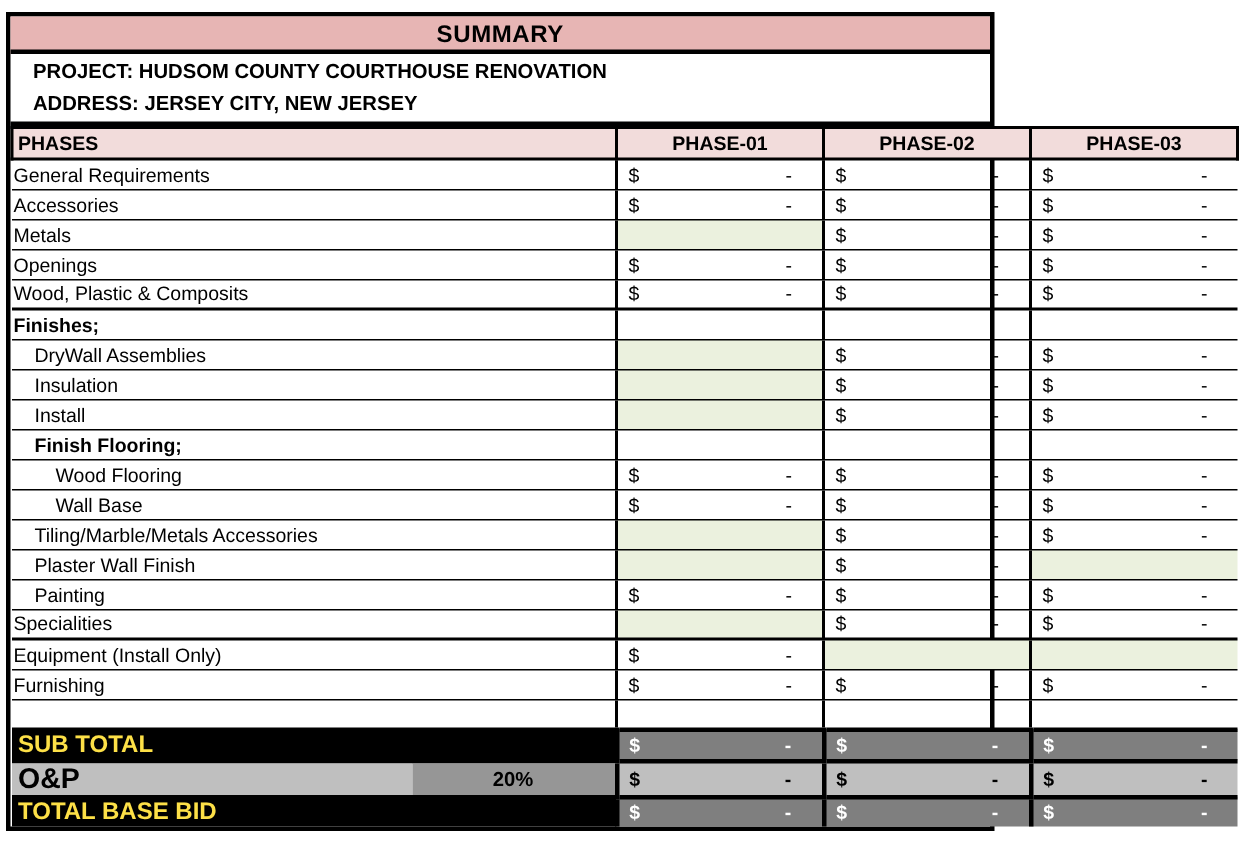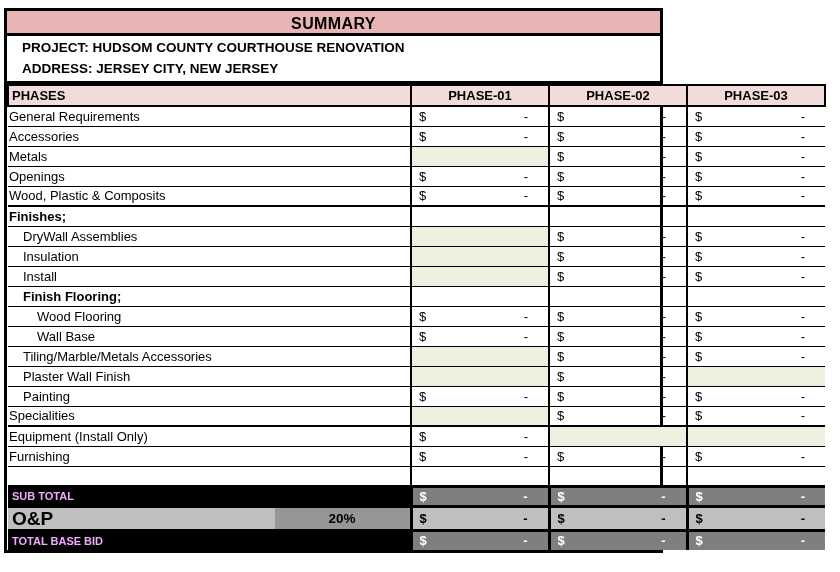--- a/index.html
+++ b/index.html
@@ -84,23 +84,23 @@
     justify-content:space-between;
     align-items:center;
     height:100%;
     padding:0 20px 0 7px;
     font-size:13px;
   }
   tfoot td{padding:0;}
   tfoot tr td{border-top:3px solid var(--border);}
   tfoot .ft-label{
     background:var(--dark-row);
-    color:#f0abfc;
+    color:#fde047;
     font-weight:700;
-    font-size:11px;
+    font-size:16px;
     padding-left:4px;
     height:20px;
   }
   tfoot td.ft-money{border-left:3px solid var(--border);font-weight:700;}
   tfoot td.dark-cell{background:var(--dark-cell);color:#fff;}
   tfoot td.light-cell{background:var(--light-cell);color:#000;}
   tfoot tr.op-row td{height:21px;}
   .op-wrap{display:flex;height:100%;}
   .op-name{
     flex:1;

